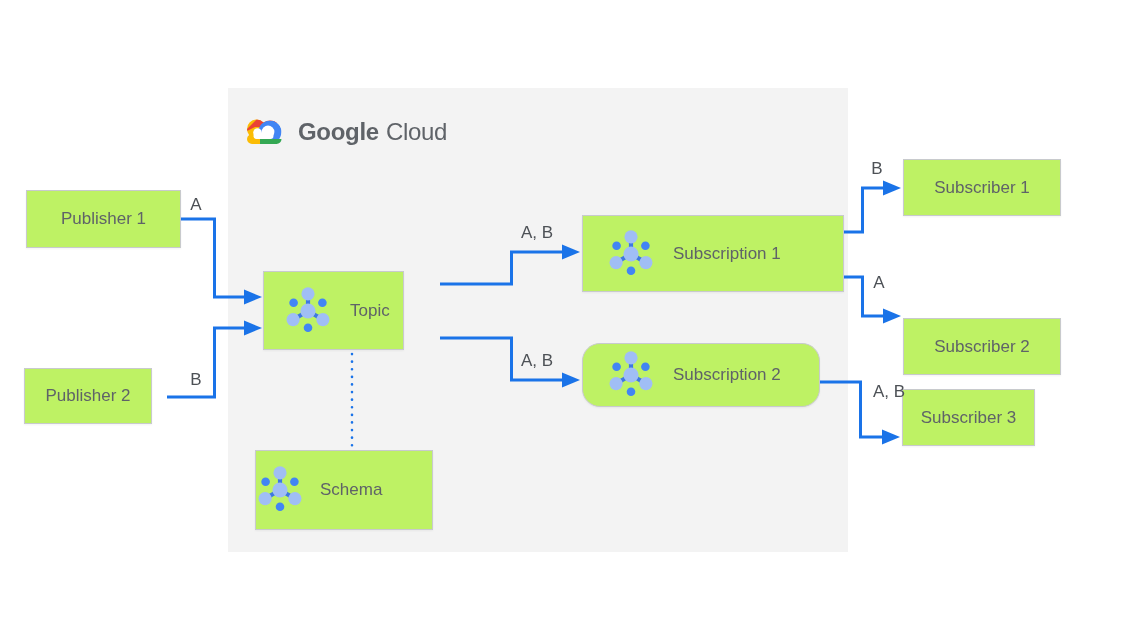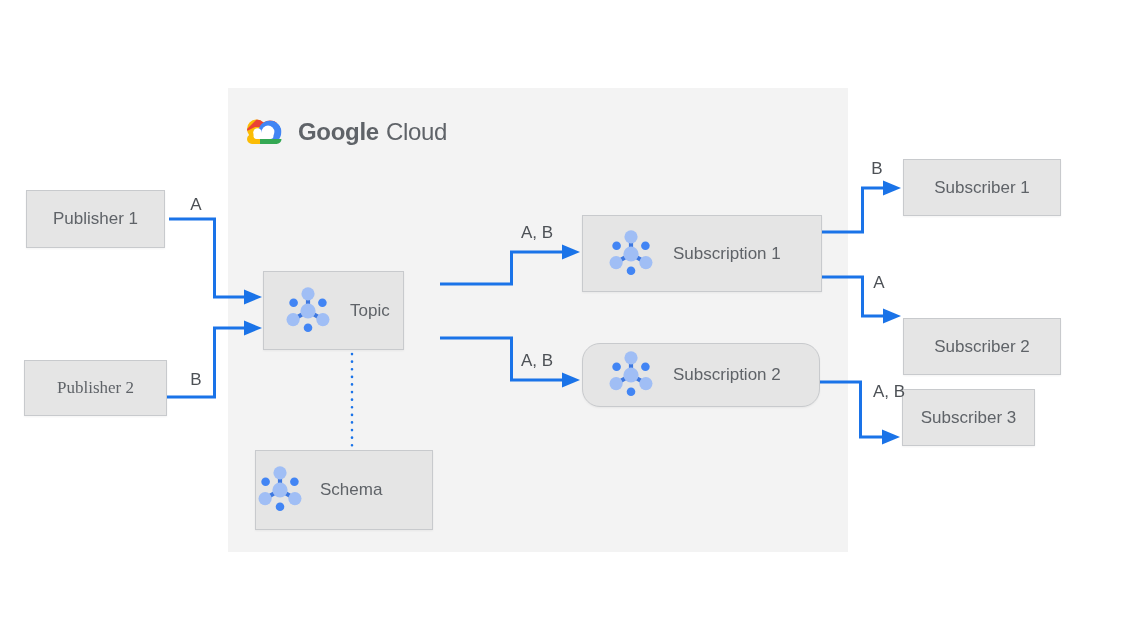--- a/index.html
+++ b/index.html
@@ -25,33 +25,33 @@
   }
   .logo{
     position:absolute;left:243px;top:112px;height:40px;
     display:flex;align-items:center;gap:13px;
   }
   .logo-text{font-size:24px;letter-spacing:-0.3px;color:#5f6368;white-space:nowrap;}
   .logo-text .g{font-weight:600;}
   .logo-text .c{font-weight:400;margin-left:7px;}
   .node{
     position:absolute;box-sizing:border-box;
-    background:#e5e5e5;border:1px solid var(--node-border);
+    background:#bef264;border:1px solid var(--node-border);
     box-shadow:0 1px 2px rgba(0,0,0,0.05);
     display:flex;align-items:center;
     font-size:17px;color:var(--node-text);
   }
   .node.centered{justify-content:center;}
   .node .label{white-space:nowrap;}
   .node .pubsub{flex:0 0 auto;}
-  .n-publisher1{left:26px;top:190px;width:139px;height:58px;}
-  .n-publisher2{left:24px;top:360px;width:143px;height:56px;font-family:Liberation Serif, serif;}
+  .n-publisher1{left:26px;top:190px;width:155px;height:58px;}
+  .n-publisher2{left:24px;top:368px;width:128px;height:56px;}
   .n-topic{left:263px;top:271px;width:141px;height:79px;padding-left:20px;gap:18px;}
   .n-schema{left:255px;top:450px;width:178px;height:80px;gap:16px;}
-  .n-subscription1{left:582px;top:215px;width:240px;height:77px;padding-left:24px;gap:18px;}
+  .n-subscription1{left:582px;top:215px;width:262px;height:77px;padding-left:24px;gap:18px;}
   .n-subscription2{left:582px;top:343px;width:238px;height:64px;padding-left:24px;gap:18px;border-radius:18px;}
   .n-subscriber1{left:903px;top:159px;width:158px;height:57px;}
   .n-subscriber2{left:903px;top:287px;width:158px;height:57px;margin-top:31px;}
   .n-subscriber3{left:902px;top:389px;width:133px;height:57px;}
   .edges{position:absolute;left:0;top:0;width:1122px;height:629px;pointer-events:none;}
   .edge{stroke:var(--edge-blue);stroke-width:3;fill:none;}
   .edge.dotted{stroke-width:2.6;stroke-dasharray:0.1 7.5;stroke-linecap:round;}
   .arrow{fill:var(--edge-blue);}
   .edge-label{
     position:absolute;transform:translate(-50%,-50%);

